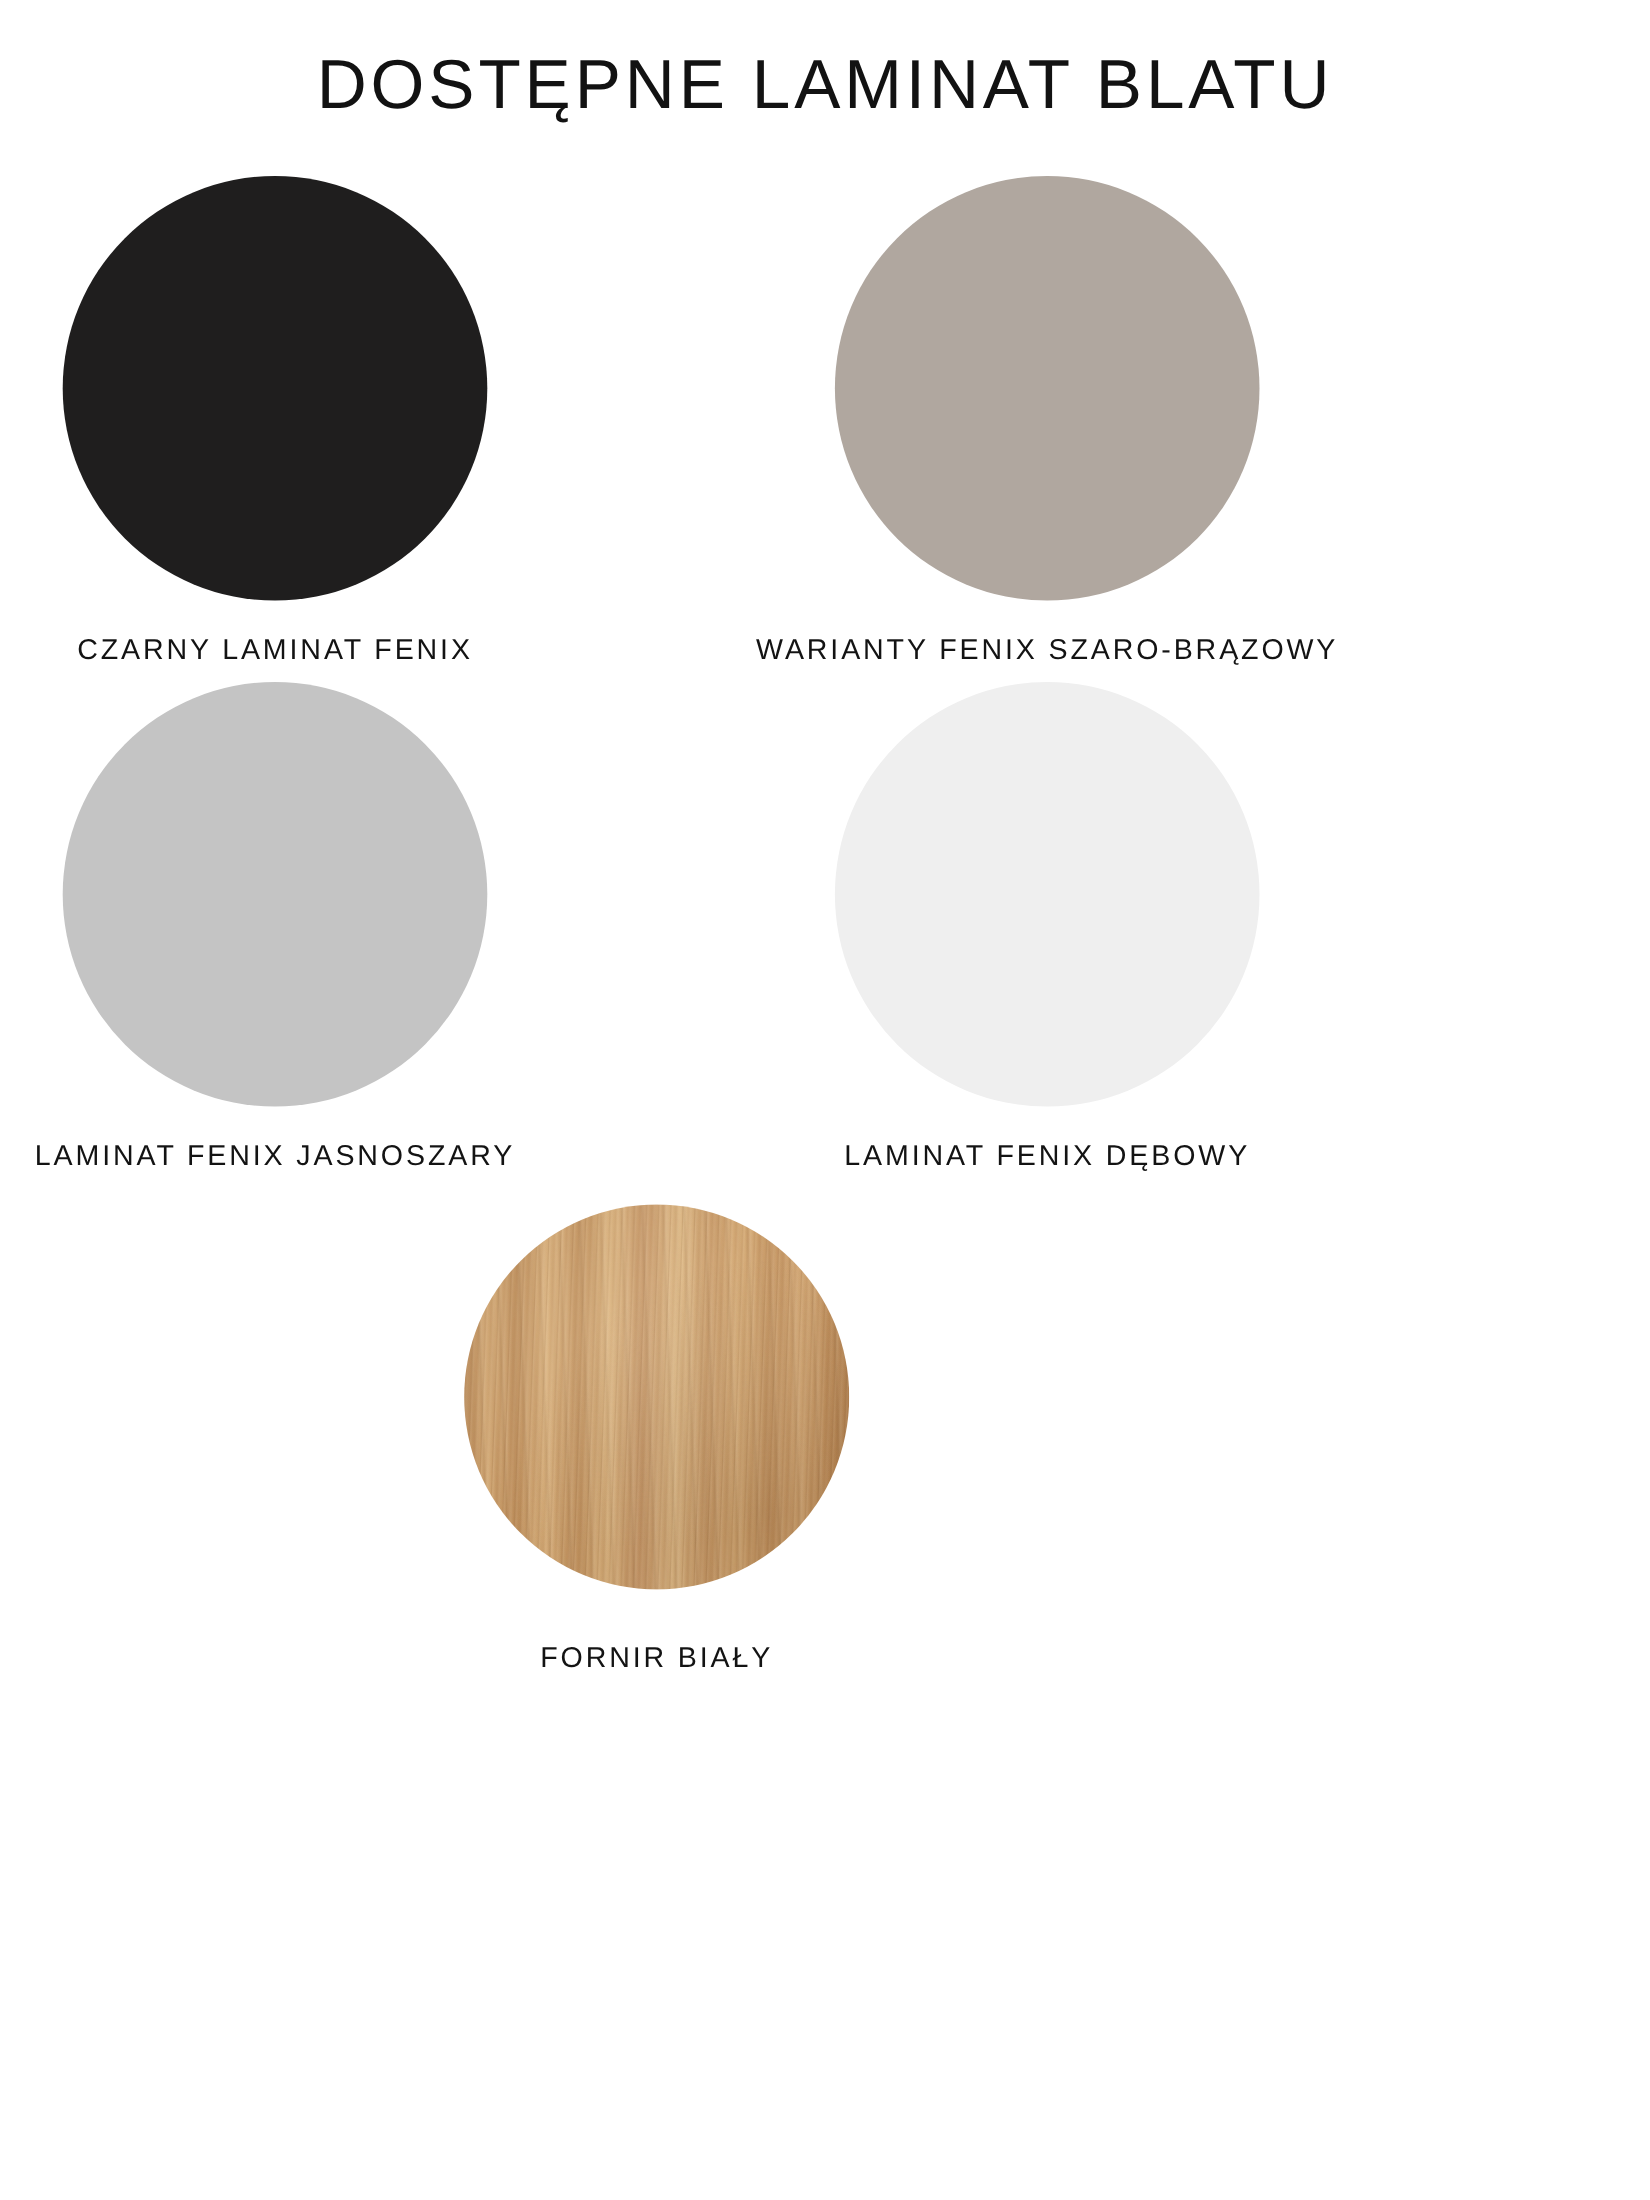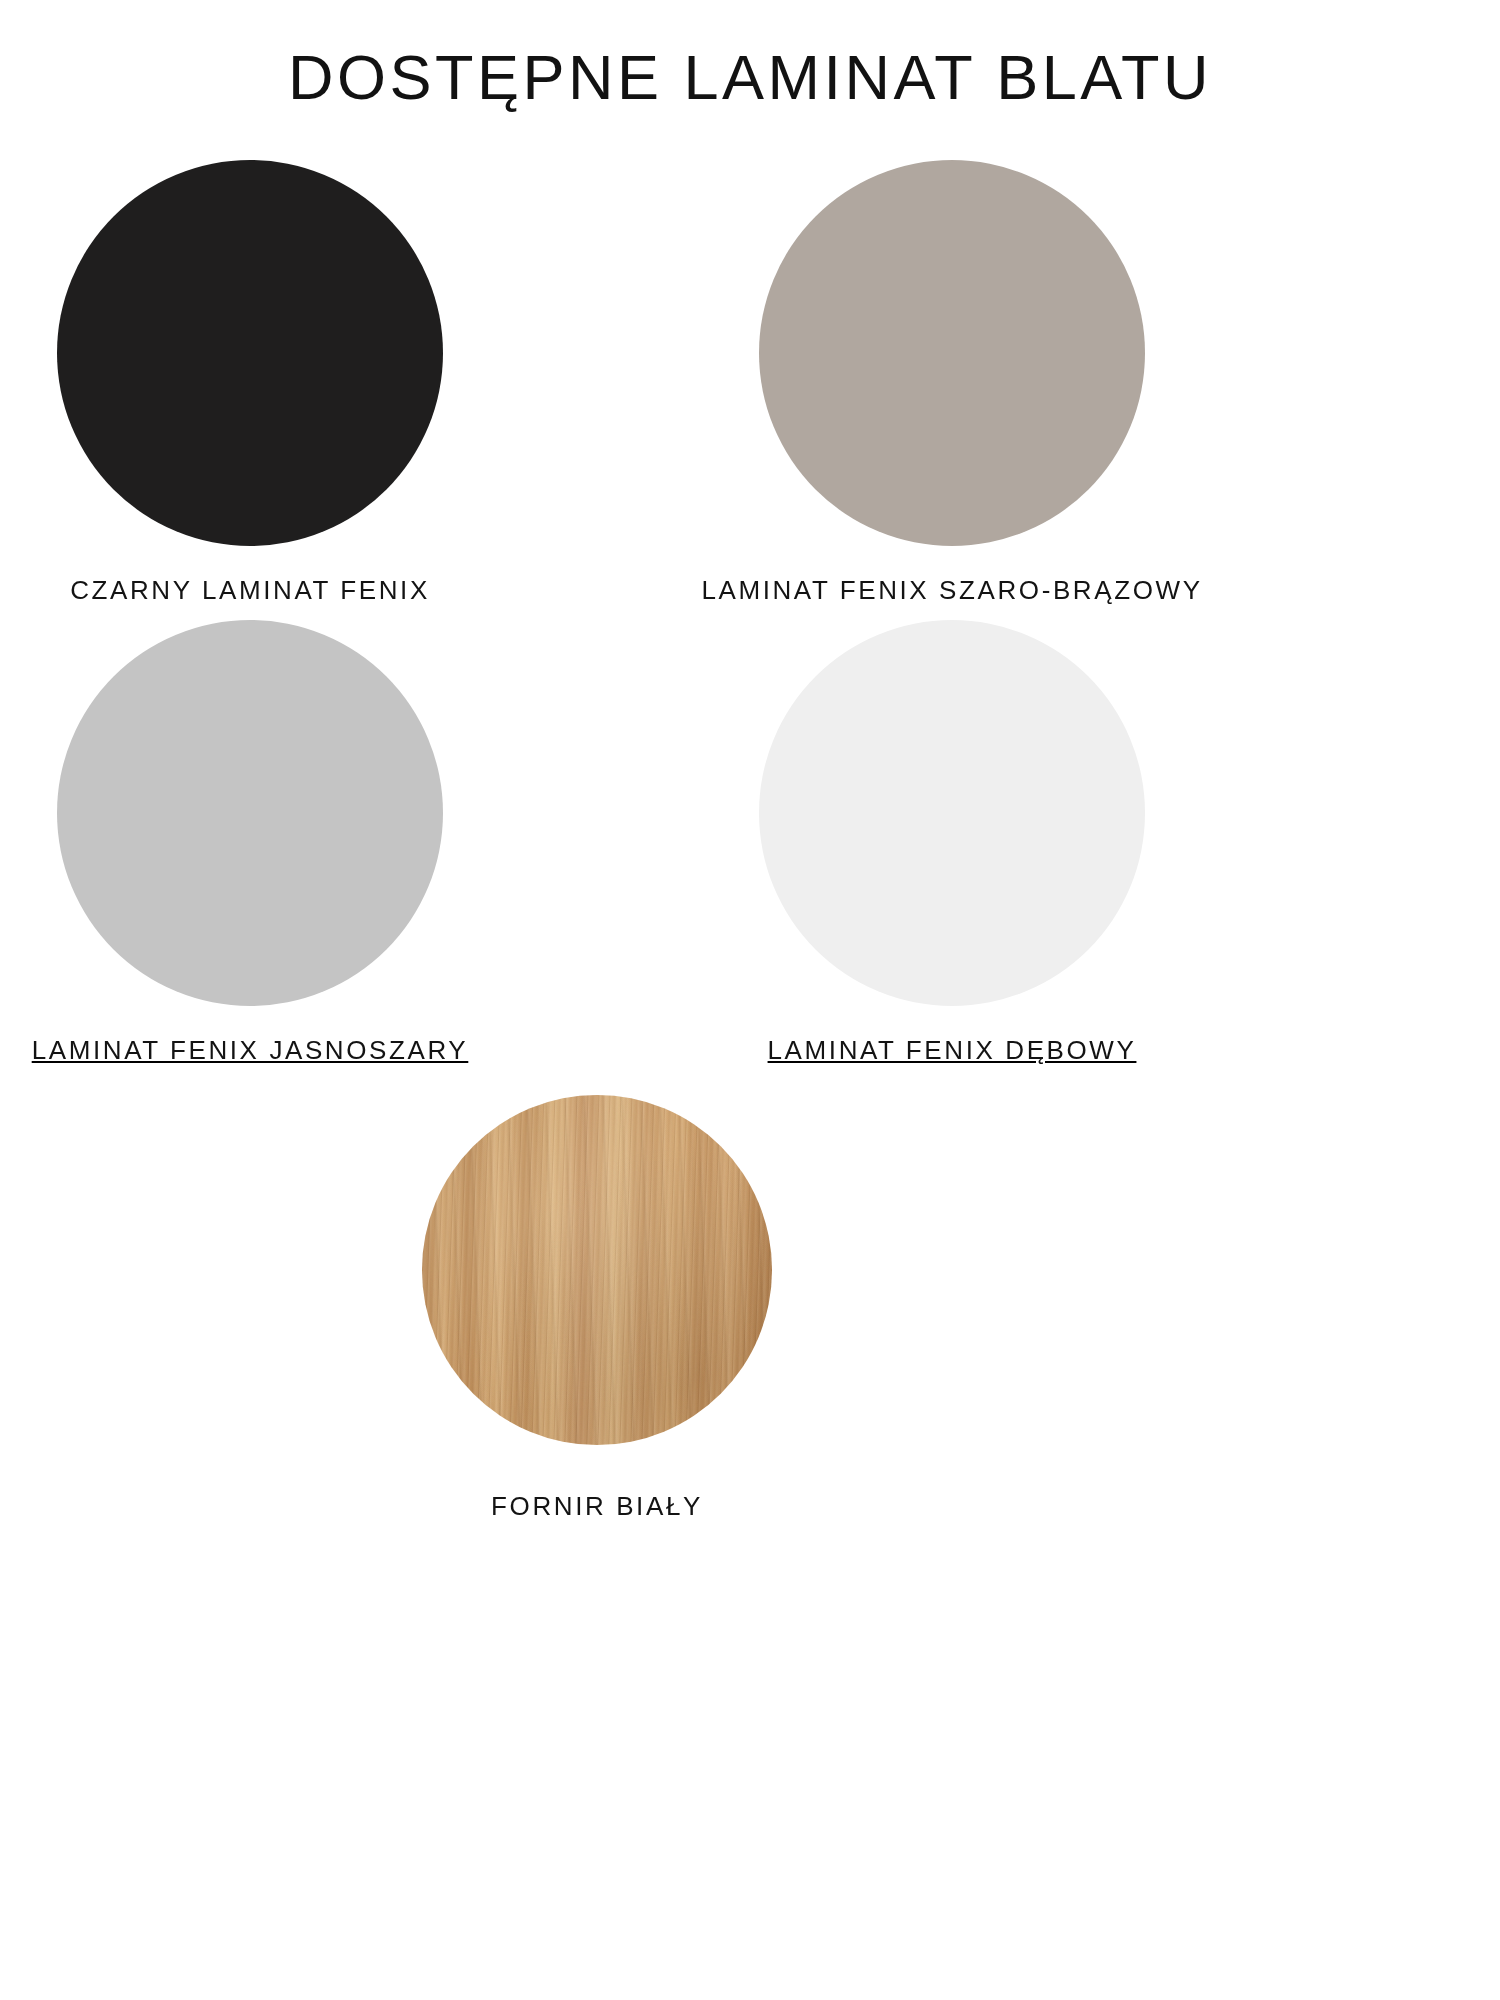--- a/index.html
+++ b/index.html
@@ -44,21 +44,21 @@
   }
 
   .swatch-row {
     display: flex;
     justify-content: center;
     align-items: flex-start;
     width: 1224px;
   }
 
   .swatch-row.row-1 { height: 460px; }
-  .swatch-row.row-2 { height: 475px; text-decoration: underline; }
+  .swatch-row.row-2 { height: 475px; }
   .swatch-row.row-3 { height: 470px; }
 
   .swatch-cell {
     width: 750px;
     display: flex;
     flex-direction: column;
     align-items: center;
   }
 
   .swatch-circle {
@@ -166,21 +166,21 @@
 
     <div class="swatch-row row-1">
 
       <div class="swatch-cell cell-1">
         <div class="swatch-circle size-std" style="background-color:#1F1E1E;"></div>
         <div class="swatch-label">CZARNY LAMINAT FENIX</div>
       </div>
 
       <div class="swatch-cell cell-2">
         <div class="swatch-circle size-std" style="background-color:#B0A79F;"></div>
-        <div class="swatch-label">LAMINAT FENIX SZARO-BRĄZOWY</div>
+        <div class="swatch-label">WARIANTY FENIX SZARO-BRĄZOWY</div>
       </div>
 
     </div>
 
     <div class="swatch-row row-2">
 
       <div class="swatch-cell cell-3">
         <div class="swatch-circle size-std" style="background-color:#C4C4C4;"></div>
         <div class="swatch-label">LAMINAT FENIX JASNOSZARY</div>
       </div>

